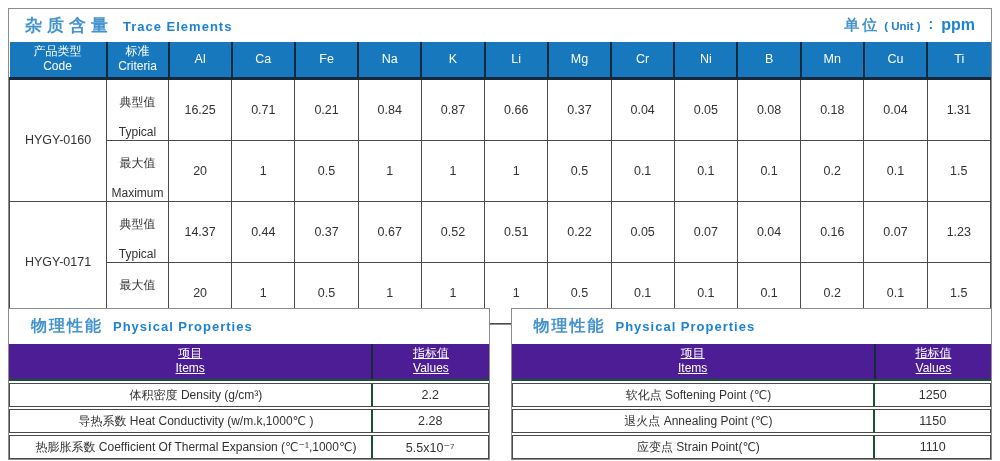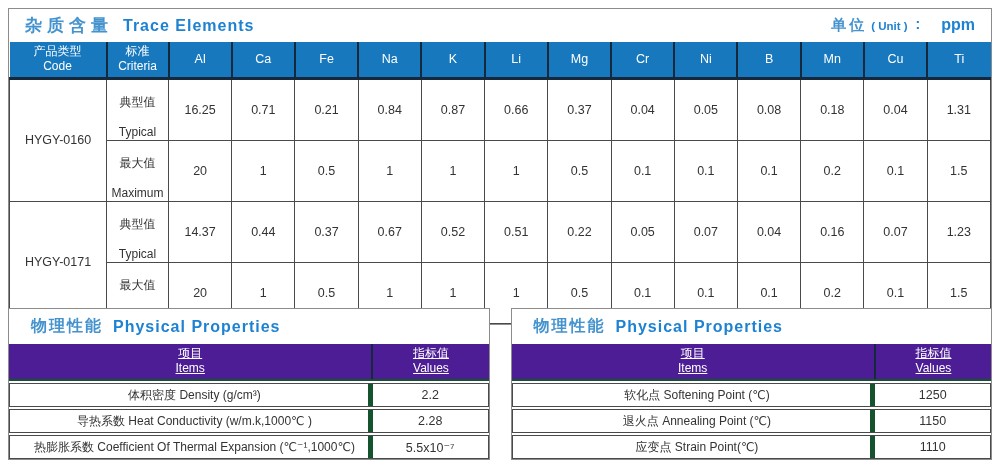--- a/index.html
+++ b/index.html
@@ -6,31 +6,31 @@
   html, body {
     width: 1000px; height: 461px;
     background: #ffffff;
     font-family: "Liberation Sans", "DejaVu Sans", sans-serif;
     overflow: hidden;
     position: relative;
   }
   
   .panel { border: 1px solid #8c8c8c; background: #fff; }
   .cjk-title { font-size: 17px; font-weight: bold; color: #4593ce; letter-spacing: 5px; }
-  .en-title  { font-size: 16px; font-weight: bold; color: #1e82d2; letter-spacing: 1px; margin-left: 10px; }
+  .en-title  { font-size: 13px; font-weight: bold; color: #1e82d2; letter-spacing: 1px; margin-left: 10px; }
 
   
   .trace-wrap { position: absolute; left: 8px; top: 8px; width: 984px; }
   .tbar { height: 33px; display: flex; align-items: center; justify-content: space-between; padding: 0 16px; }
   .tbar-left { display: flex; align-items: baseline; }
   .unit { display: flex; align-items: flex-start; color: #1e82d2; }
   .unit-cn { font-size: 15px; font-weight: bold; letter-spacing: 3px; color: #4593ce; }
   .unit-en { font-size: 11.5px; font-weight: bold; margin: 4px 8px 0 4px; }
   .unit-colon { font-size: 14px; font-weight: bold; margin-right: 8px; }
-  .unit-val { font-size: 16px; font-weight: bold; margin-left: 13px; }
+  .unit-val { font-size: 16px; font-weight: bold; }
 
   table.trace { width: 100%; border-collapse: collapse; table-layout: fixed; }
   table.trace th {
     background: #1878be; color: #fff; font-weight: normal;
     height: 36px; font-size: 12.5px; text-align: center;
     border-left: 2px solid #16293c; border-bottom: 3px solid #16293c;
   }
   table.trace th:first-child { border-left: none; }
   table.trace th .h2 { font-size: 12px; line-height: 15px; }
   table.trace td {
@@ -46,21 +46,21 @@
   .phys { flex: 1; }
   .pbar { height: 35px; display: flex; align-items: center; padding: 0 14px; }
   .pbar .cjk-title { font-size: 16px; letter-spacing: 2px; padding-left: 8px; }
   .phead { display: flex; background: #4c1d95; color: #fff; border-bottom: 2px solid #14532d; text-decoration: underline; }
   .phead .hc { text-align: center; font-size: 12px; line-height: 15px; padding: 2px 0 3px; }
   .phead .items { flex: 0 0 76%; border-right: 2px solid #16293c; }
   .phead .vals { flex: 1; }
   .pbody { padding: 0; }
   .prow { display: flex; border: 1px solid #4a4a4a; margin-top: 2px; height: 24px; }
   .prow .items {
-    flex: 0 0 76%; border-right: 5px solid #14532d;
+    flex: 0 0 76%; border-right: 2px solid #14532d;
     display: flex; align-items: center; justify-content: center;
     font-size: 12px; color: #333; padding-left: 11px;
   }
   .prow .vals {
     flex: 1; display: flex; align-items: center; justify-content: center;
     font-size: 12.5px; color: #333;
   }
 </style>
 </head>
 <body>

